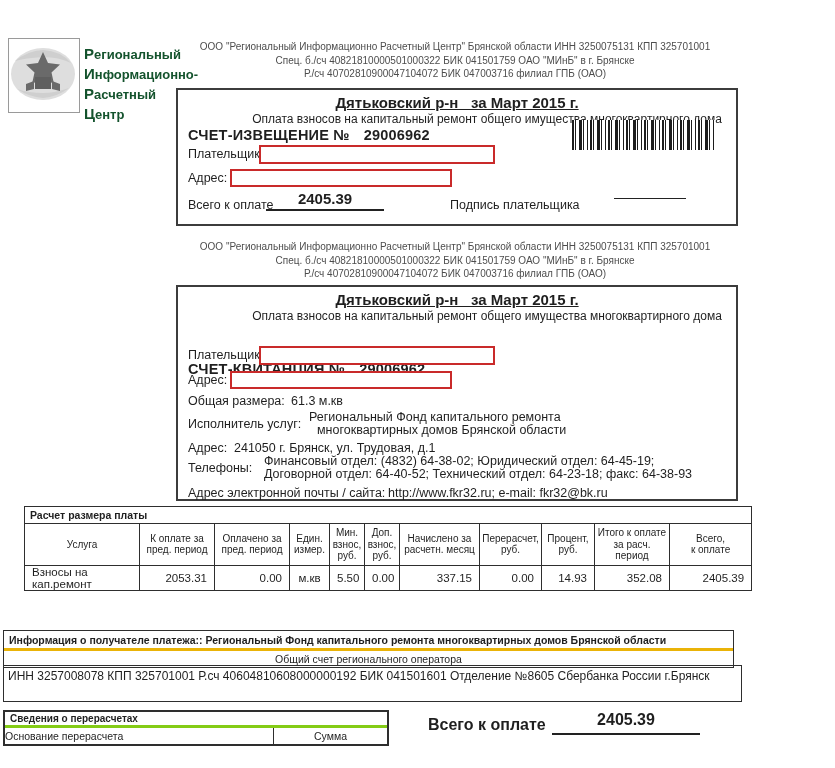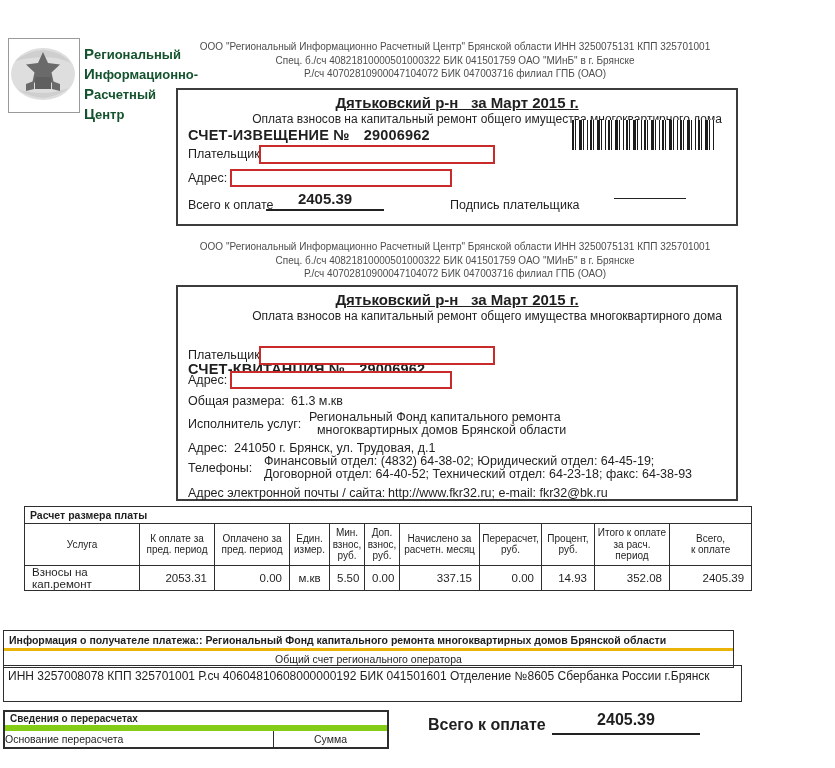--- a/index.html
+++ b/index.html
@@ -42,21 +42,21 @@
   td.hd{font-size:10px;text-align:center;white-space:pre-line;line-height:11.5px;padding:3px 1px;}
   td.val{font-size:11.5px;height:22px;padding:0 7px;}
   .t-l{text-align:left;} .t-r{text-align:right;} .t-c{text-align:center;padding:0 2px;}
   
   .info-a{left:3px;top:630px;width:729px;border:1px solid #2e2e2e;}
   .info-row1{font-size:10.5px;font-weight:bold;padding:3px 4px 2px 5px;border-bottom:3px solid #eab308;}
   .info-row2{font-size:10.5px;text-align:center;padding:2px 0;}
   .info-b{left:3px;top:665px;width:729px;border:1px solid #2e2e2e;font-size:12px;padding:3px 4px 18px 4px;}
   
   .recalc-box{left:3px;top:710px;width:382px;border:2px solid #2e2e2e;}
-  .recalc-title{font-size:10px;font-weight:bold;padding:1px 0 1px 5px;border-bottom:6px solid #84cc16;}
+  .recalc-title{font-size:10px;font-weight:bold;padding:1px 0 1px 5px;border-bottom:3px solid #84cc16;}
   .recalc-cols{display:flex;}
   .recalc-col1{width:268px;border-right:1px solid #2e2e2e;text-align:left;font-size:10.5px;padding:2px 0;}
   .recalc-col2{flex:1;text-align:center;font-size:10.5px;padding:2px 0;}
   
   .grand-label{left:428px;top:716px;font-size:16px;font-weight:bold;}
   .grand-value{left:552px;top:711px;width:148px;text-align:center;font-size:16px;font-weight:bold;
                border-bottom:2px solid #222;padding-bottom:4px;}
 </style>
 </head>
 <body>

